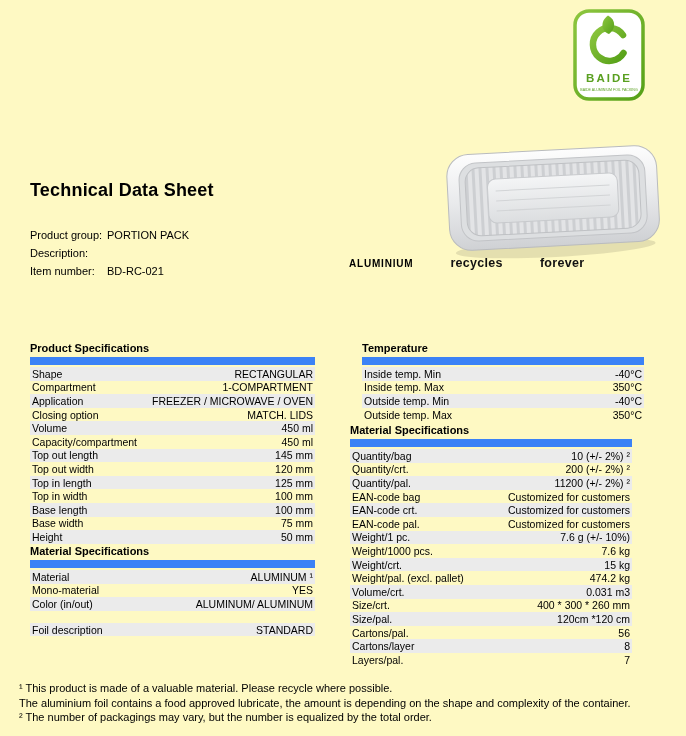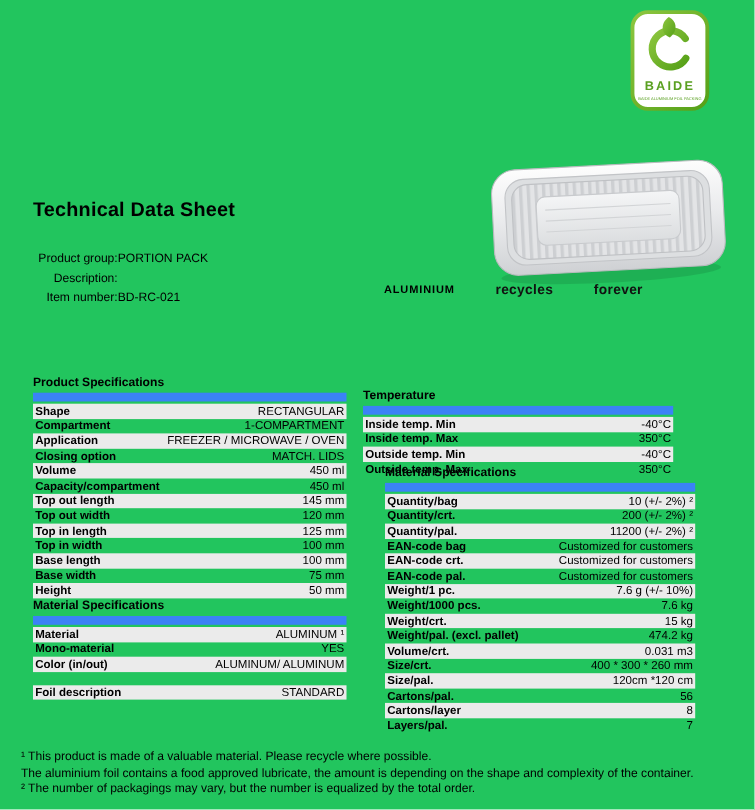--- a/index.html
+++ b/index.html
@@ -2,35 +2,35 @@
 <html><head>
 <meta charset="utf-8">
 <style>
   * { margin:0; padding:0; box-sizing:border-box; }
   html,body { background:#fff; }
   body {
     width:686px; height:736px;
     font-family:"Liberation Sans", sans-serif;
     color:#000; position:relative; overflow:hidden;
   }
-  .page { position:absolute; inset:0; background:#22c55e; }
+  .page { position:absolute; inset:0; background:#fef9c3; }
 
   
   .brand-logo { position:absolute; left:572px; top:8px; width:74px; height:94px; }
 
   
   .title { position:absolute; left:30px; top:180px; font-size:18px; font-weight:bold; letter-spacing:0.2px; }
 
   
   .product-photo { position:absolute; left:438px; top:126px; width:230px; height:140px; }
 
   
   .product-info { position:absolute; left:30px; top:226px; font-size:11px; }
   .pi-row { display:flex; height:18px; align-items:center; }
-  .pi-label { width:77px;text-align:right; }
+  .pi-label { width:77px; }
   .pi-value { white-space:nowrap;text-align:right; }
 
   
   .recycle-badge { position:absolute; left:349px; top:249px; width:72px; display:flex; flex-direction:row; align-items:center; }
   .rb-title { font-size:10px; font-weight:bold; letter-spacing:0.8px; }
   .rb-symbol { margin:1px 0 0 0; }
   .rb-line { font-size:12.5px; font-weight:bold; line-height:12.5px; letter-spacing:0.3px; color:#111;padding-left:37px; }
 
   
   .section { position:absolute; }
@@ -38,26 +38,26 @@
     font-size:11px; font-weight:bold;
     border-bottom:8px solid #3b82f6;
     padding:0 0 3px 0; margin-bottom:2px;
   }
   .trow {
     display:flex; justify-content:space-between; align-items:center;
     height:13.6px; font-size:10.5px; padding:0 2px; white-space:nowrap;
   }
   .tbl .trow:nth-of-type(odd) { background:#ebebeb; }
   .tbl-extra { margin-top:12px; }
-  .trow .lbl { text-align:left;font-weight:bold; }
+  .trow .lbl { text-align:left; }
   .trow .val { text-align:right; }
 
   .sec-product  { left:30px;  top:342px; width:285px; }
   .sec-material { left:30px;  top:545px; width:285px; }
-  .sec-temp     { left:330px; top:342px; width:282px;margin-top:12px; }
+  .sec-temp     { left:362px; top:342px; width:282px; }
   .sec-pack     { left:350px; top:424px; width:282px; }
 
   
   .footnotes { position:absolute; left:19px; top:681px; font-size:11px; line-height:14.5px; }
 </style>
 </head>
 <body>
 
 <div class="page">
 

